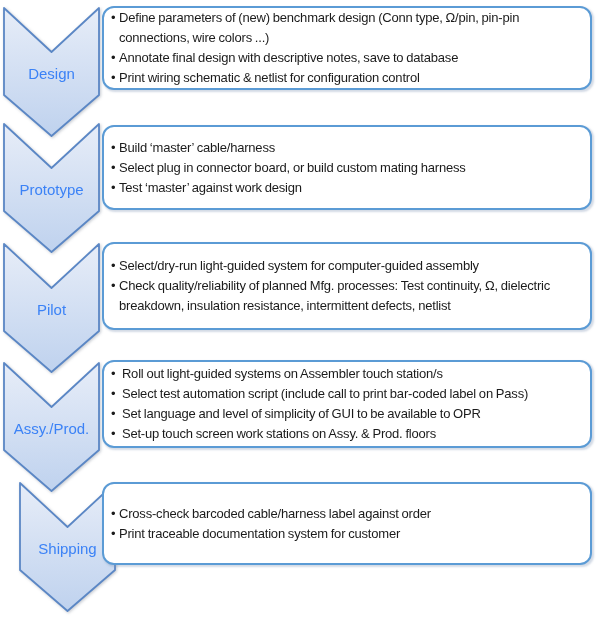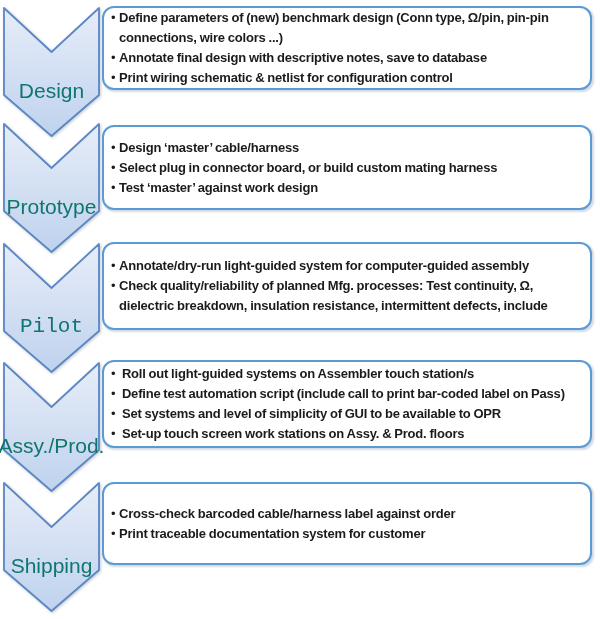--- a/index.html
+++ b/index.html
@@ -12,42 +12,42 @@
   }
   .chev{
     position:absolute;
     left:3px;width:97px;height:130px;
   }
   .chev svg{
     position:absolute;left:0;top:0;overflow:visible;
     filter:drop-shadow(1.5px 1.5px 1.5px rgba(100,110,130,0.38));
   }
   .chev .lbl{
-    position:absolute;left:0;top:62px;width:97px;height:43px;
+    position:absolute;left:0;top:45px;width:97px;height:43px;
     display:flex;align-items:center;justify-content:center;
-    font-size:21px;color:#0f766e;white-space:nowrap;
+    font-size:15px;color:#3b82f6;white-space:nowrap;
   }
   .dbox{
     position:absolute;
     left:102px;width:490px;
     box-sizing:border-box;
     border:2px solid var(--box-border);
     border-radius:12px;
     background:#ffffff;
     box-shadow:1.5px 1.5px 2px rgba(130,150,180,0.35);
     display:flex;flex-direction:column;justify-content:center;
     padding:2px 2px 2px 7px;
   }
   .bullet{
     display:flex;align-items:flex-start;
     font-size:13px;line-height:20px;color:#1b1b1b;
     letter-spacing:-0.2px;word-spacing:-0.5px;
   }
   .bullet .mark{flex:0 0 8px;width:8px;}
-  .bullet .txt{flex:1 1 auto;white-space:pre-wrap;font-weight:bold;}
+  .bullet .txt{flex:1 1 auto;white-space:pre-wrap;}
 </style>
 </head>
 <body>
 
 <div id="stage-canvas">
     <div class="chev" style="top: 7px;">
       <svg width="97" height="130" viewBox="0 0 97 130">
        <defs>
          <linearGradient id="chevGrad0" x1="0" y1="0" x2="0" y2="1">
            <stop offset="0" style="stop-color:var(--chev-top)"></stop>
@@ -80,51 +80,51 @@
            <stop offset="1" style="stop-color:var(--chev-bot)"></stop>
          </linearGradient>
        </defs>
        <polygon points="1,1 48.5,45 96,1 96,88 48.5,129 1,88" fill="url(#chevGrad1)" style="stroke:var(--chev-border)" stroke-width="1.8" stroke-linejoin="round"></polygon>
      </svg>
      <div class="lbl">Prototype</div>
     </div>
     <div class="dbox" style="top: 125px; height: 85px;">
       <div class="bullet">
         <span class="mark">•</span>
-        <span class="txt">Design ‘master’ cable/harness</span>
+        <span class="txt">Build ‘master’ cable/harness</span>
       </div>
       <div class="bullet">
         <span class="mark">•</span>
         <span class="txt">Select plug in connector board, or build custom mating harness</span>
       </div>
       <div class="bullet">
         <span class="mark">•</span>
         <span class="txt">Test ‘master’ against work design</span>
       </div>
     </div>
-    <div class="chev" style="top: 243px; font-family: Liberation Mono, monospace;">
+    <div class="chev" style="top: 243px;">
       <svg width="97" height="130" viewBox="0 0 97 130">
        <defs>
          <linearGradient id="chevGrad2" x1="0" y1="0" x2="0" y2="1">
            <stop offset="0" style="stop-color:var(--chev-top)"></stop>
            <stop offset="1" style="stop-color:var(--chev-bot)"></stop>
          </linearGradient>
        </defs>
        <polygon points="1,1 48.5,45 96,1 96,88 48.5,129 1,88" fill="url(#chevGrad2)" style="stroke:var(--chev-border)" stroke-width="1.8" stroke-linejoin="round"></polygon>
      </svg>
      <div class="lbl">Pilot</div>
     </div>
     <div class="dbox" style="top: 242px; height: 88px;">
       <div class="bullet">
         <span class="mark">•</span>
-        <span class="txt">Annotate/dry-run light-guided system for computer-guided assembly</span>
+        <span class="txt">Select/dry-run light-guided system for computer-guided assembly</span>
       </div>
       <div class="bullet">
         <span class="mark">•</span>
-        <span class="txt">Check quality/reliability of planned Mfg. processes: Test continuity, Ω, dielectric breakdown, insulation resistance, intermittent defects, include</span>
+        <span class="txt">Check quality/reliability of planned Mfg. processes: Test continuity, Ω, dielectric breakdown, insulation resistance, intermittent defects, netlist</span>
       </div>
     </div>
     <div class="chev" style="top: 362px;">
       <svg width="97" height="130" viewBox="0 0 97 130">
        <defs>
          <linearGradient id="chevGrad3" x1="0" y1="0" x2="0" y2="1">
            <stop offset="0" style="stop-color:var(--chev-top)"></stop>
            <stop offset="1" style="stop-color:var(--chev-bot)"></stop>
          </linearGradient>
        </defs>
@@ -132,32 +132,32 @@
      </svg>
      <div class="lbl">Assy./Prod.</div>
     </div>
     <div class="dbox" style="top: 360px; height: 88px;">
       <div class="bullet">
         <span class="mark">•</span>
         <span class="txt"> Roll out light-guided systems on Assembler touch station/s</span>
       </div>
       <div class="bullet">
         <span class="mark">•</span>
-        <span class="txt"> Define test automation script (include call to print bar-coded label on Pass)</span>
+        <span class="txt"> Select test automation script (include call to print bar-coded label on Pass)</span>
       </div>
       <div class="bullet">
         <span class="mark">•</span>
-        <span class="txt"> Set systems and level of simplicity of GUI to be available to OPR</span>
+        <span class="txt"> Set language and level of simplicity of GUI to be available to OPR</span>
       </div>
       <div class="bullet">
         <span class="mark">•</span>
         <span class="txt"> Set-up touch screen work stations on Assy. &amp; Prod. floors</span>
       </div>
     </div>
-    <div class="chev" style="top: 482px;">
+    <div class="chev" style="top: 482px; margin-left: 16px;">
       <svg width="97" height="130" viewBox="0 0 97 130">
        <defs>
          <linearGradient id="chevGrad4" x1="0" y1="0" x2="0" y2="1">
            <stop offset="0" style="stop-color:var(--chev-top)"></stop>
            <stop offset="1" style="stop-color:var(--chev-bot)"></stop>
          </linearGradient>
        </defs>
        <polygon points="1,1 48.5,45 96,1 96,88 48.5,129 1,88" fill="url(#chevGrad4)" style="stroke:var(--chev-border)" stroke-width="1.8" stroke-linejoin="round"></polygon>
      </svg>
      <div class="lbl">Shipping</div>

